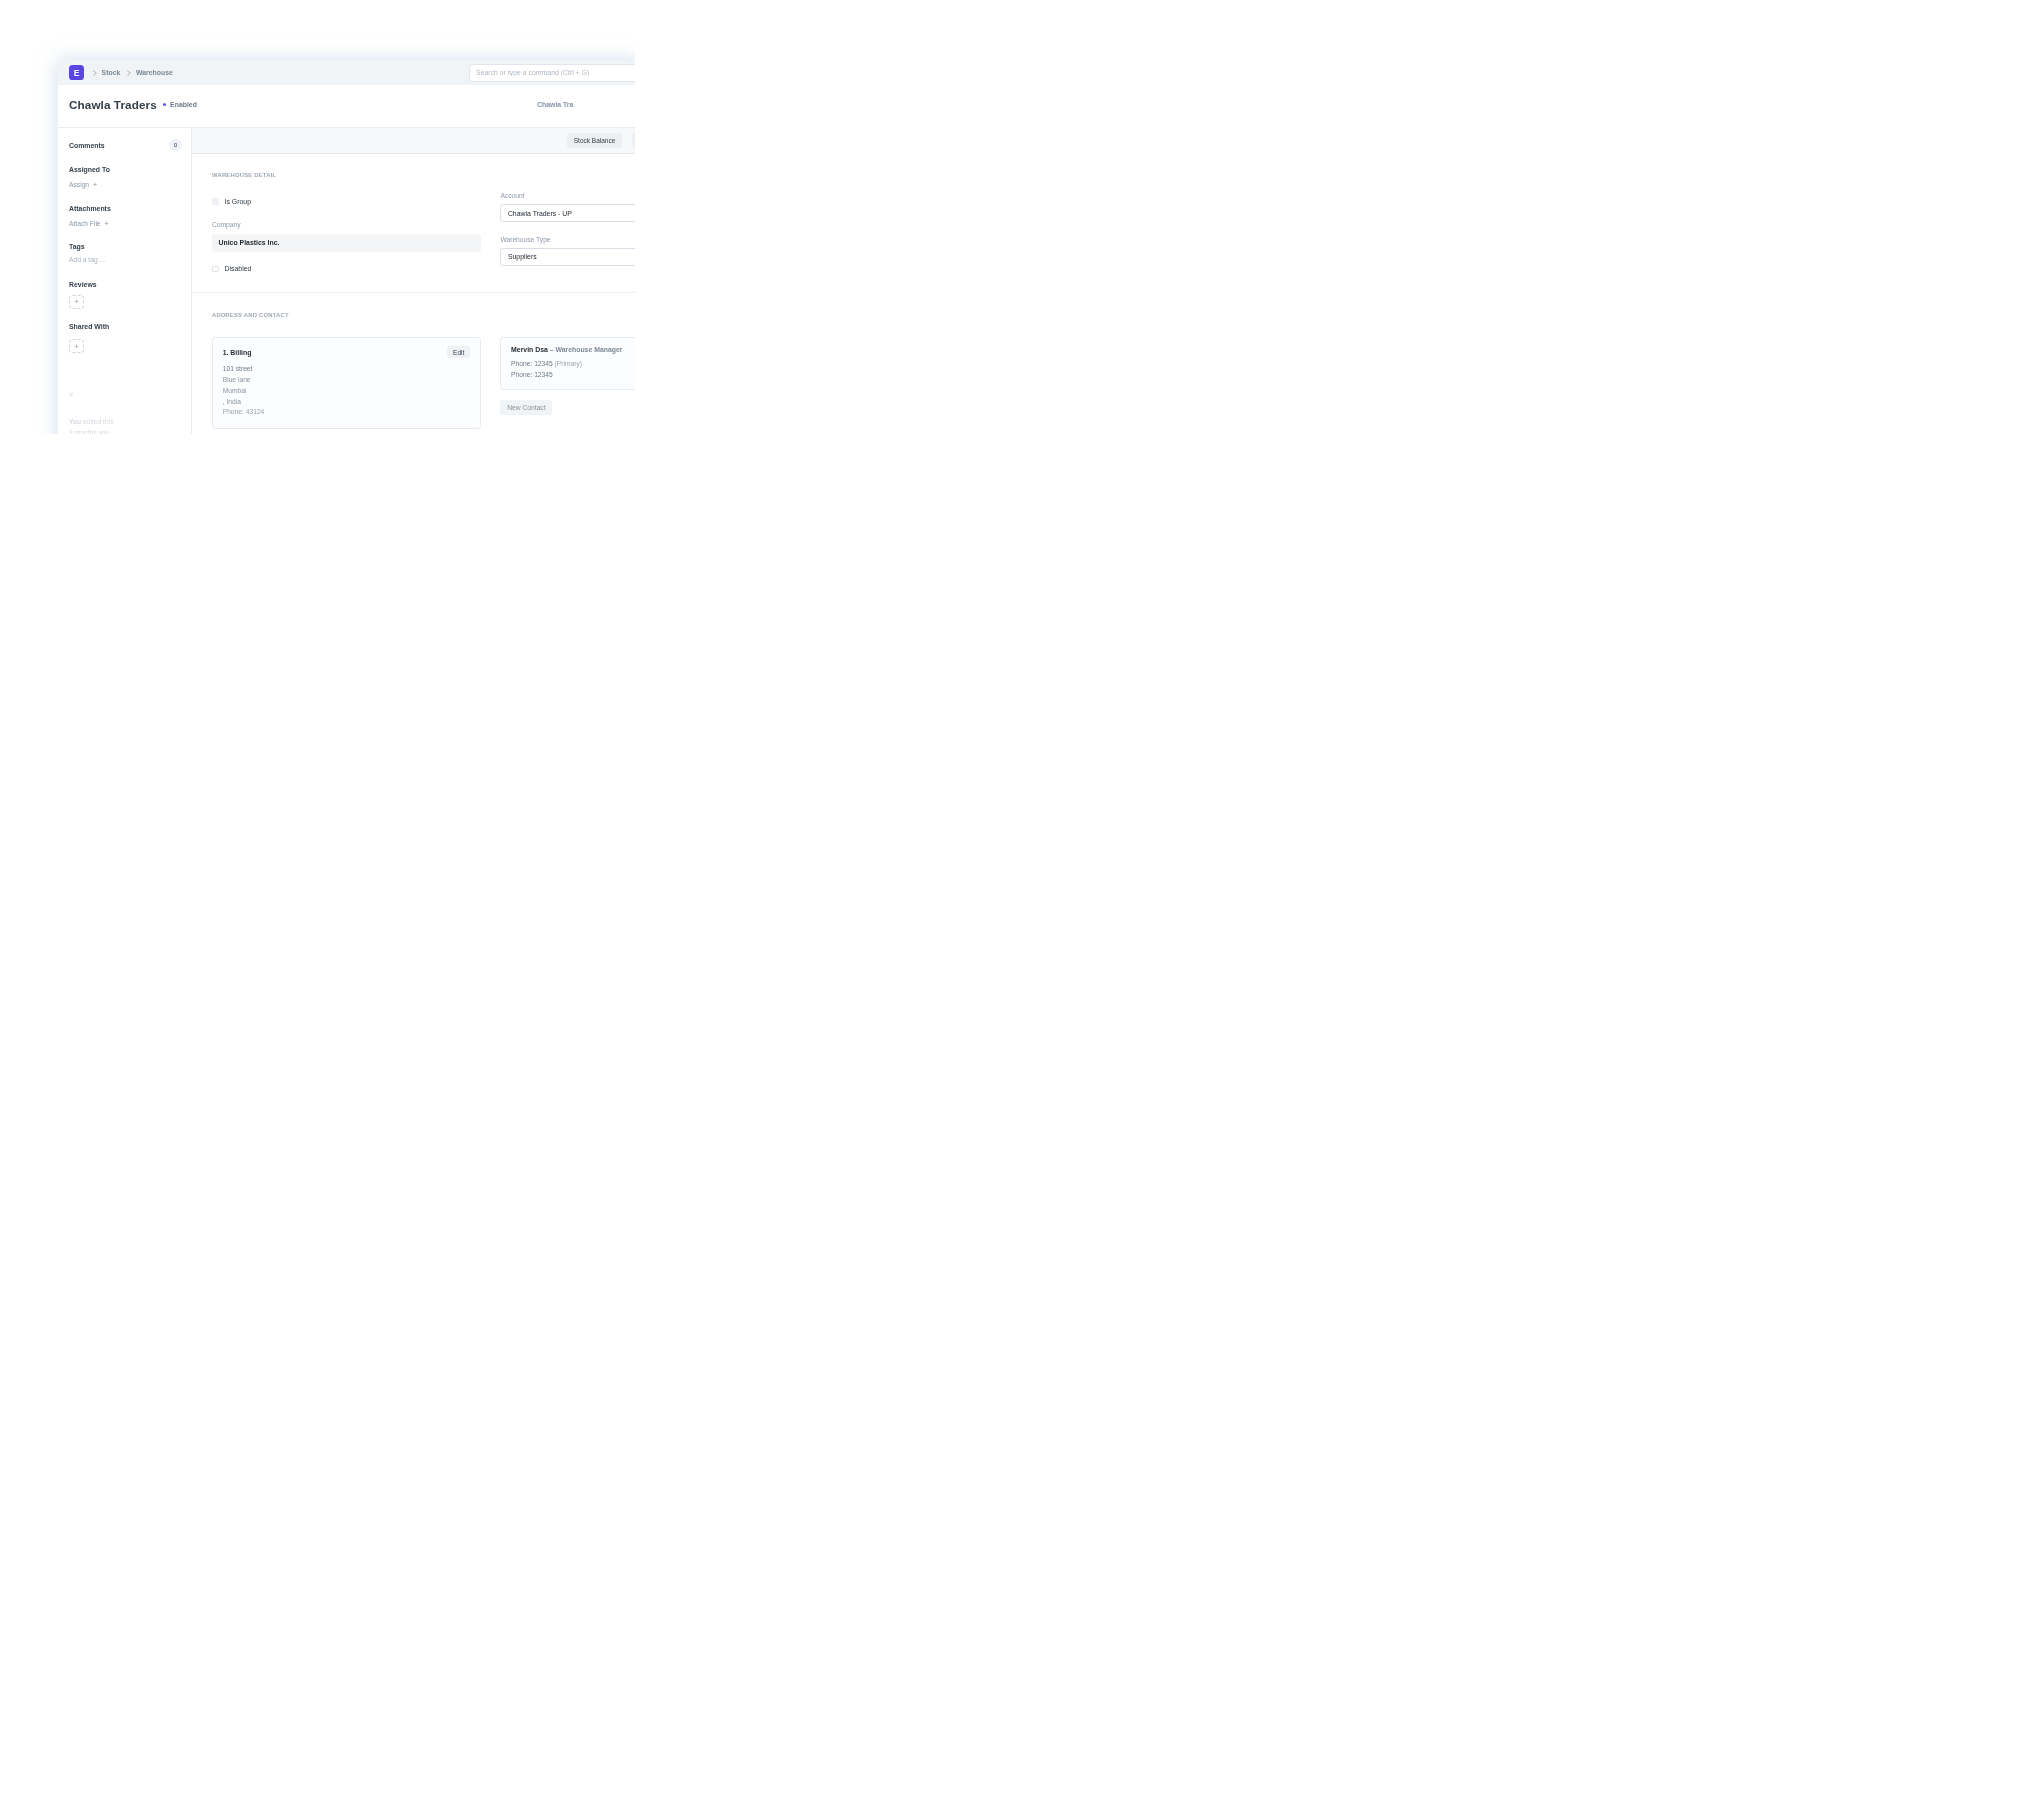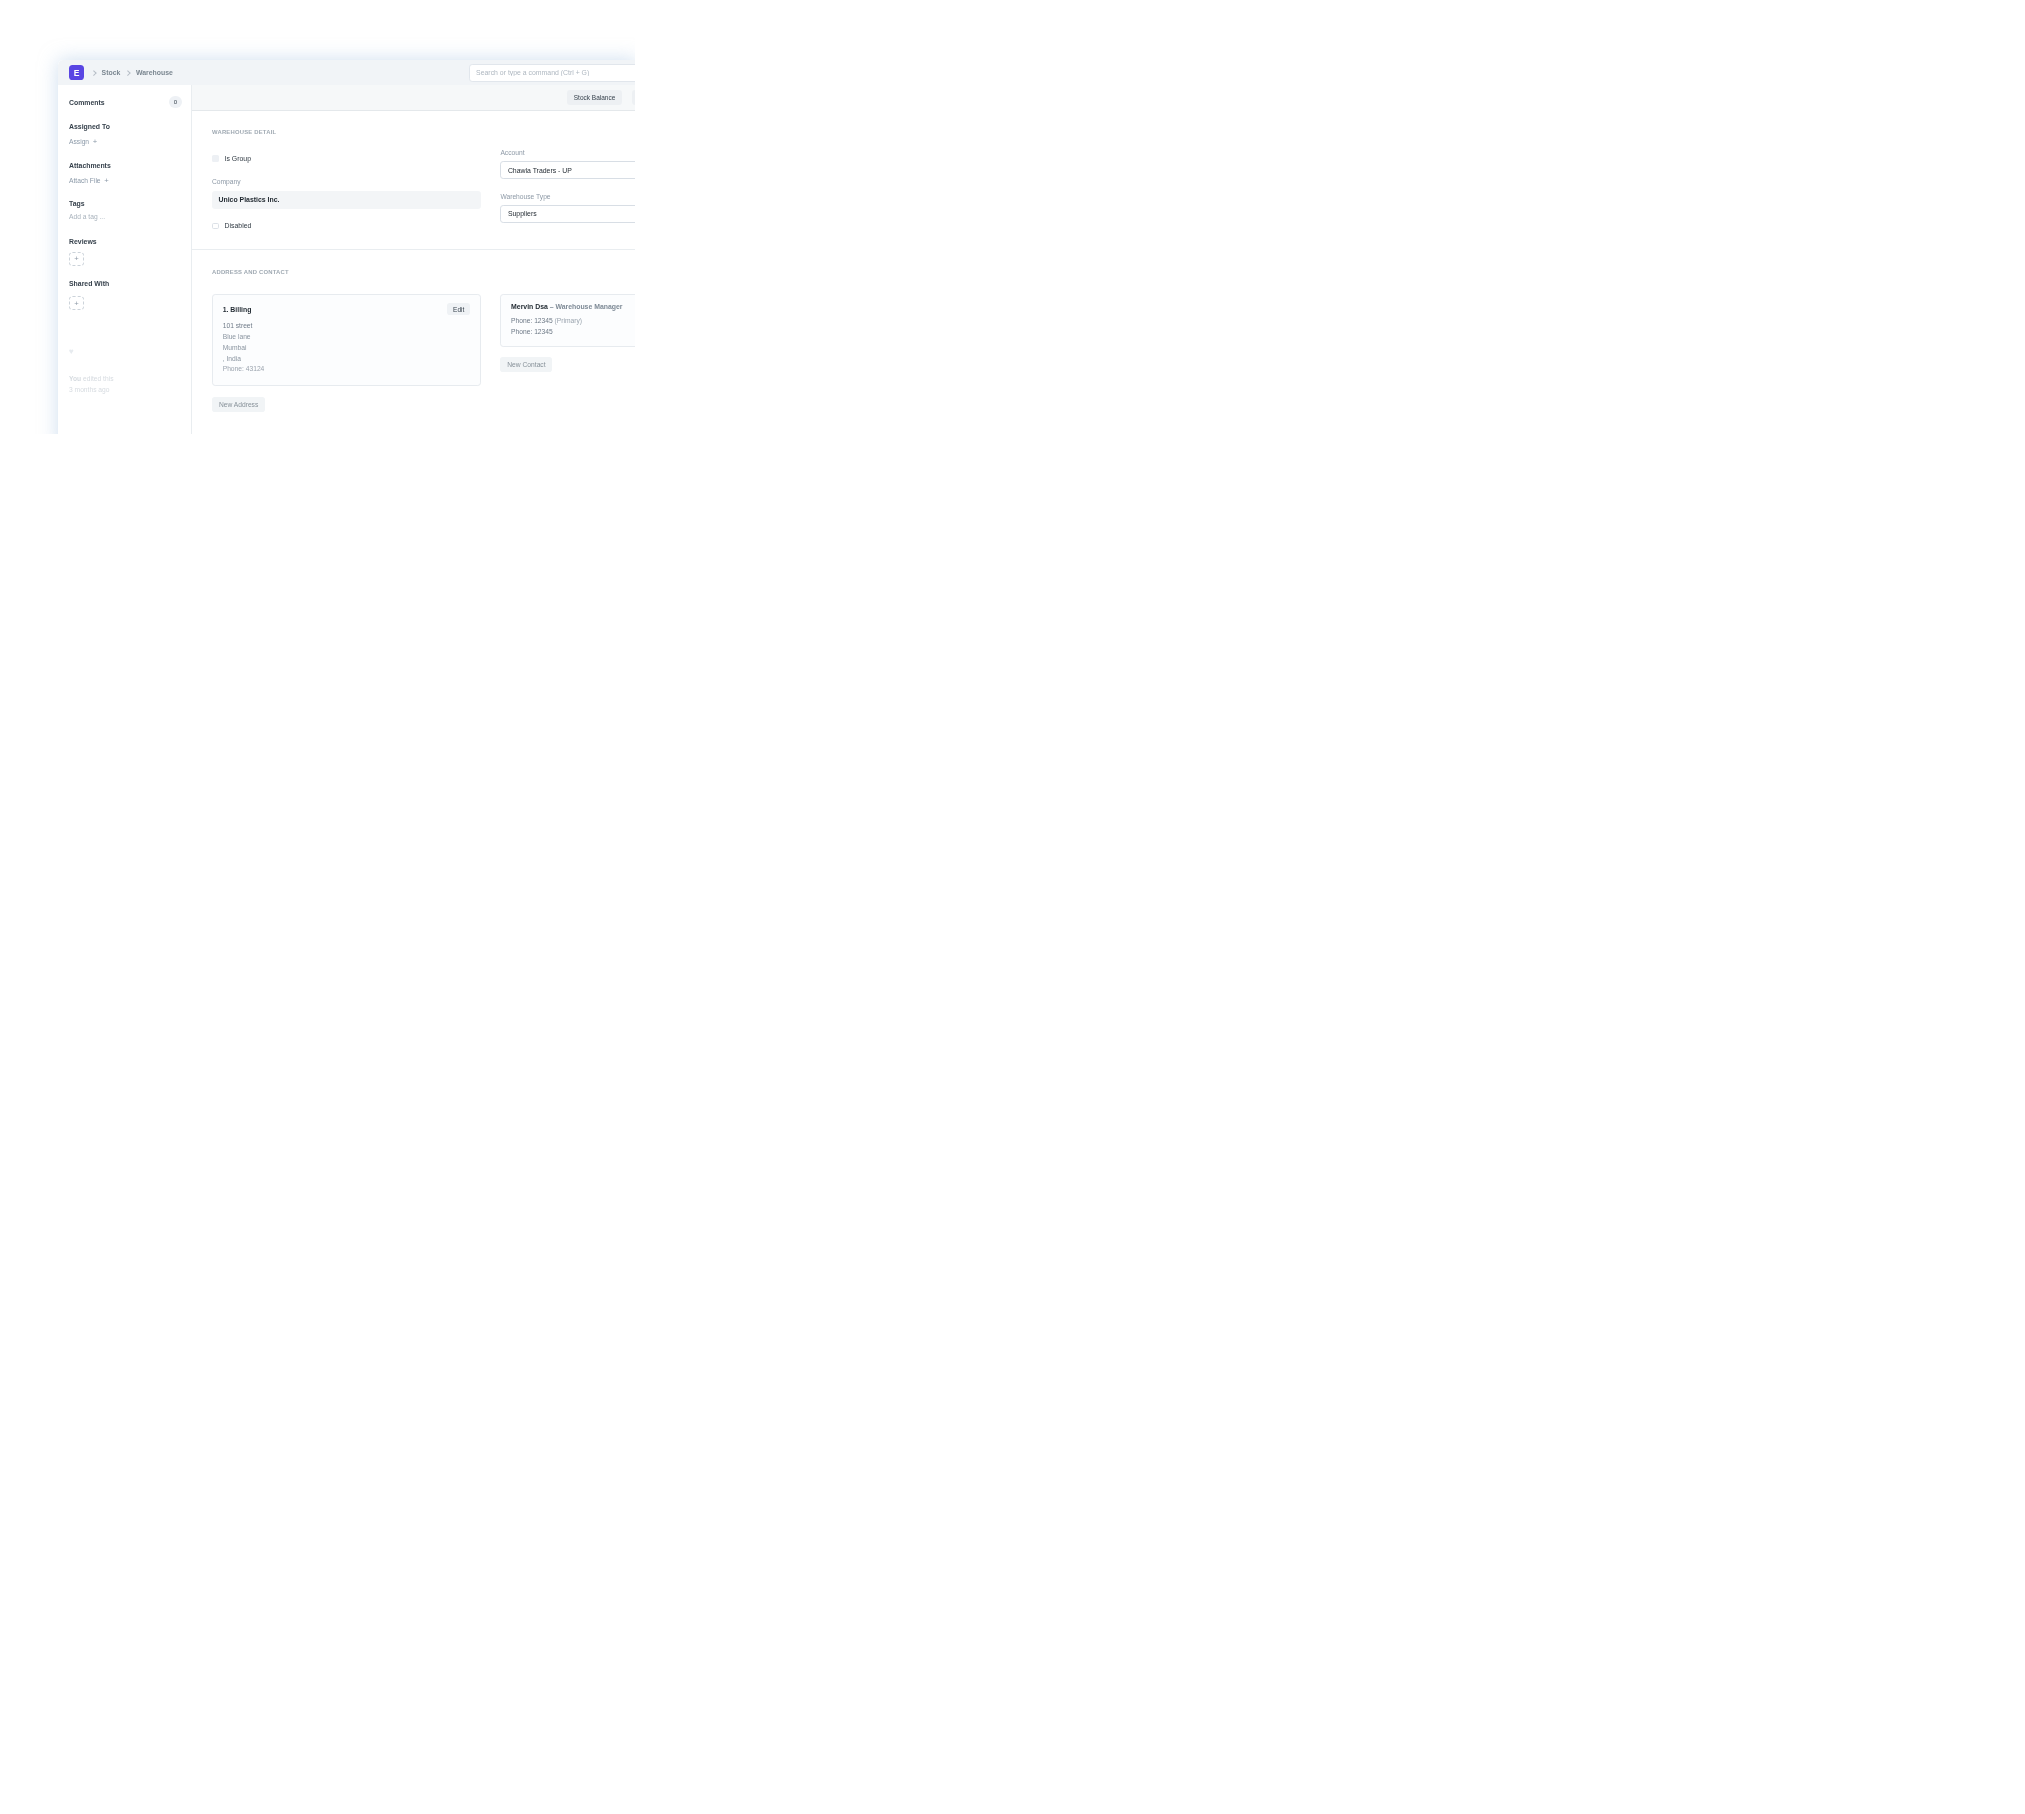--- a/index.html
+++ b/index.html
@@ -156,20 +156,28 @@
     <div class="logo">
       <span>E</span>
     </div>
     <span class="chev first"></span>
     <span class="crumb">Stock</span>
     <span class="chev"></span>
     <span class="crumb">Warehouse</span>
     <input class="search" type="text" placeholder="Search or type a command (Ctrl + G)" style="">
   </div>
 
+  <div class="titlebar">
+    <div class="title-row">
+      <span class="page-title">Chawla Traders</span>
+      <span class="status-dot"></span>
+      <span class="status-text">Enabled</span>
+    </div>
+    <span class="context-title">Chawla Tra</span>
+  </div>
 
   <div class="body-row">
 
     <aside class="sidebar">
       <div class="sb-comments">
         <span class="sb-head">Comments</span>
         <span class="badge">0</span>
       </div>
 
       <div class="sb-head mt36">Assigned To</div>

